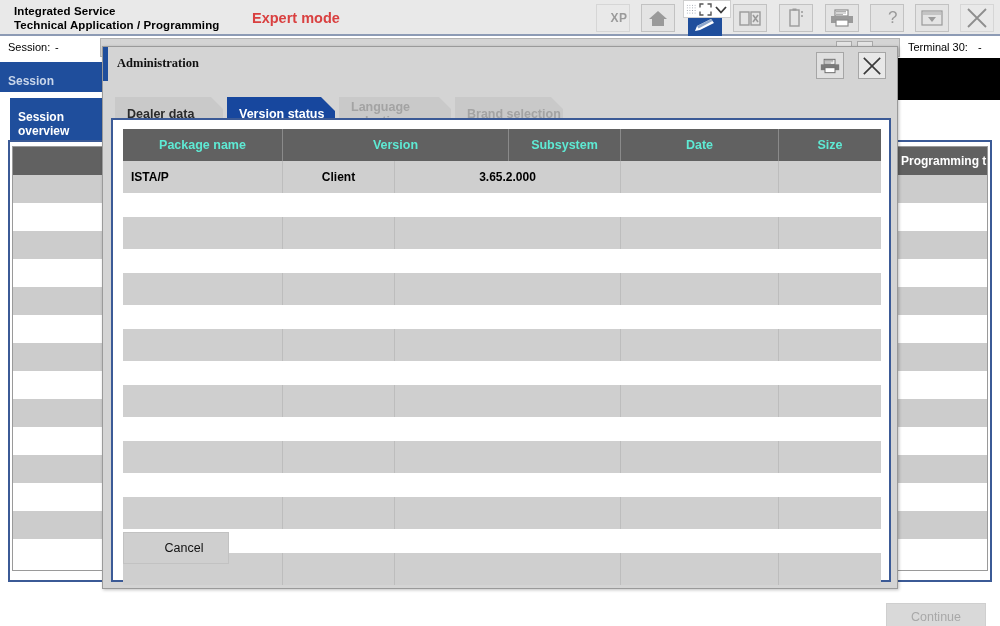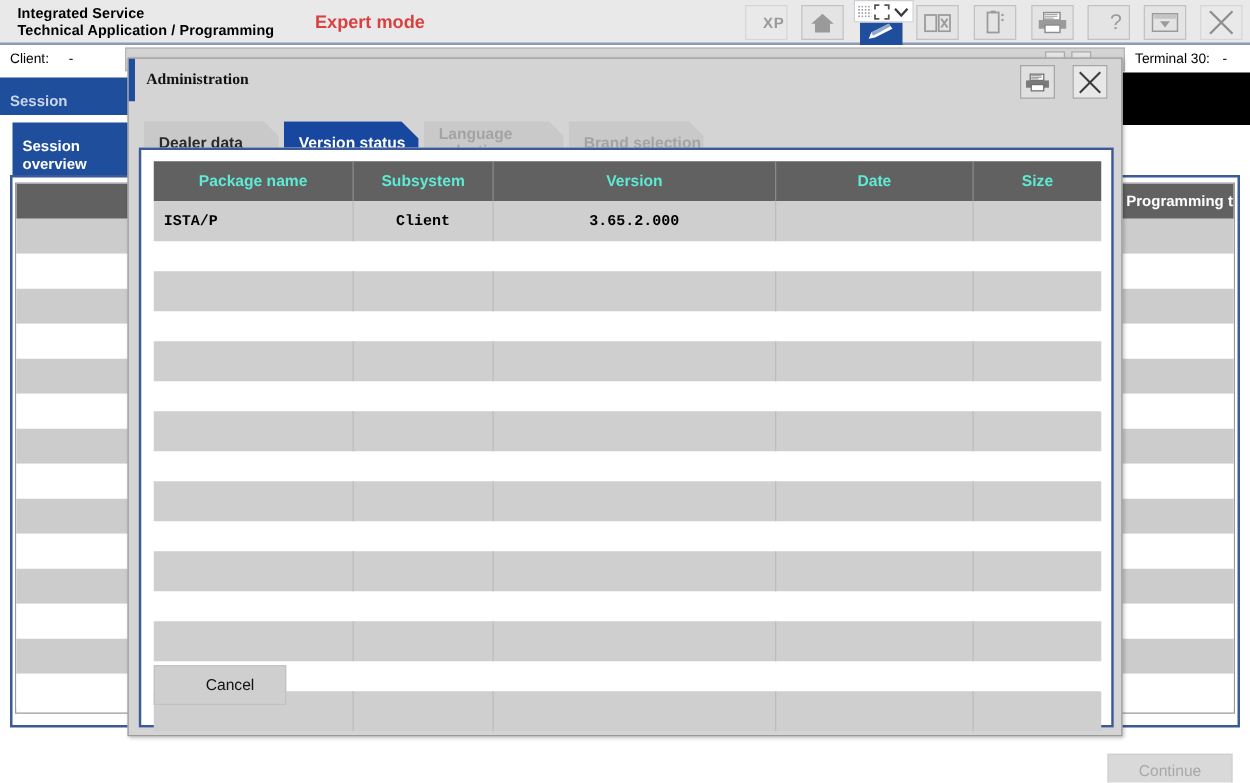--- a/index.html
+++ b/index.html
@@ -128,21 +128,21 @@
     background: #ffffff; border: 2px solid #3b5a96;
   }
   .tbl { position: absolute; left: 10px; top: 9px; width: 758px; }
   .tbl-hdr { display: flex; height: 32px; background: #616161; }
   .tbl-hdr div {
     color: #5eead4; font-size: 12.5px; font-weight: bold;
     display: flex; align-items: center; justify-content: center;
     border-right: 1px solid #8a8a8a;
   }
   .tbl-hdr div:last-child { border-right: none; }
-  .tbl-row { display: flex; height: 32px; font-family: Liberation Mono, monospace; }
+  .tbl-row { display: flex; height: 32px; }
   .tbl-row.filled { background: #cfcfcf; }
   .tbl-row.filled div { border-right: 1px solid #bdbdbd; }
   .tbl-row.filled div:last-child { border-right: none; }
   .tbl-row div { font-size: 12px; color: #000; display:flex; align-items:center; }
   .tbl-row .left { justify-content: flex-start; padding-left: 8px; font-weight: bold; }
   .tbl-row .ctr { justify-content: center; font-weight: bold; }
   .spacer { height: 24px; }
 
   .cancel-btn {
     position: absolute; left: 10px; top: 412px; width: 106px; height: 32px;
@@ -229,21 +229,21 @@
     </div>
 
     <div class="tb plain" style="left:960px;">
       <svg width="22" height="22" viewBox="0 0 22 22">
           <path d="M2 2 L20 20 M20 2 L2 20" stroke="#8e8e8e" fill="none" stroke-width="1.8"></path>
         </svg>
     </div>
   </div>
 
   <div class="session-strip">
-    <span class="session-lbl" style="left:8px; top:3px;">Client:</span>
+    <span class="session-lbl" style="left:8px; top:3px;">Session:</span>
     <span class="session-lbl" style="left:55px; top:3px;">-</span>
     <div class="session-box">
       <div class="sb-btn" style="left:735px;"></div>
       <div class="sb-btn" style="left:756px;"></div>
     </div>
     <span class="session-lbl" style="left:908px; top:3px;">Terminal 30:</span>
     <span class="session-lbl" style="left:978px; top:3px;">-</span>
   </div>
 
   <div class="side-tab" style="left:0; top:62px; width:106px; height:30px;">
@@ -330,22 +330,22 @@
       <div class="tab disabled" style="left:340px; width:108px;">
         <span>Brand selection</span>
       </div>
     </div>
 
     <div class="dlg-content">
       <div class="tbl">
 
         <div class="tbl-hdr">
           <div style="width:160px;">Package name</div>
+          <div style="width:226px;">Version</div>
           <div style="width:112px;">Subsystem</div>
-          <div style="width:226px;">Version</div>
           <div style="width:158px;">Date</div>
           <div style="width:102px;">Size</div>
         </div>
 
         <div class="tbl-row filled">
           <div class="left" style="width:160px;">ISTA/P</div>
           <div class="ctr" style="width:112px;">Client</div>
           <div class="ctr" style="width:226px;">3.65.2.000</div>
           <div class="ctr" style="width:158px;"></div>
           <div class="ctr" style="width:102px;"></div>

